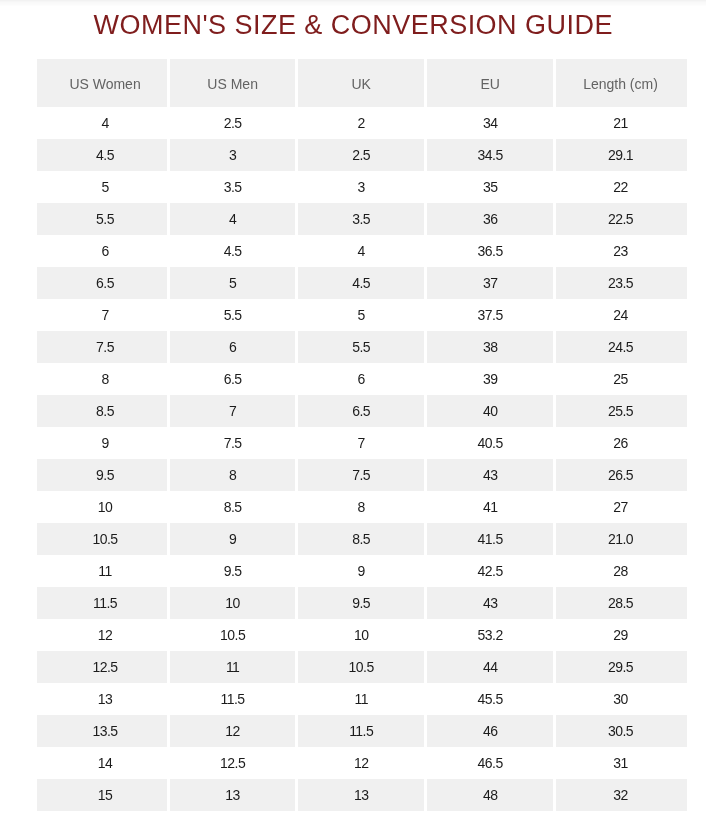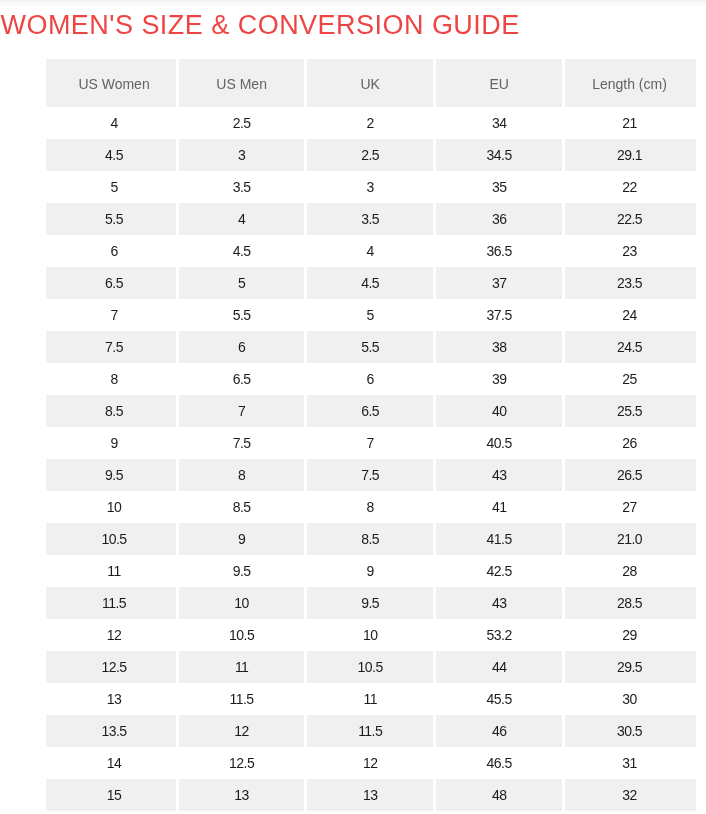--- a/index.html
+++ b/index.html
@@ -10,27 +10,27 @@
   .top-edge {
     position:absolute; left:0; top:0; width:706px; height:6px;
     background:linear-gradient(to bottom,
                #f2f2f2 0px,#f2f2f2 1px,#f6f6f6 1px,#f6f6f6 2px,
                #f9f9f9 2px,#f9f9f9 3px,#fafafa 3px,#fafafa 4px,
                #fbfbfb 4px,#fbfbfb 5px,#fdfdfd 5px,#fdfdfd 6px);
   }
 
   .page-title {
     position:absolute; left:0; top:13.4px; width:706px; margin:0;
-    white-space:nowrap;
+    text-align:center; white-space:nowrap;
     font-size:27px; font-weight:400; letter-spacing:0.47px; text-indent:0.47px;
-    line-height:24px; color:#ef4444;
+    line-height:24px; color:#7f1d1d;
   }
 
   .size-table {
-    position:absolute; left:46px; top:58.7px;
+    position:absolute; left:37px; top:58.7px;
     width:649.9px;
     border-collapse:separate; border-spacing:0;
     table-layout:fixed;
   }
   col.col-1 { width:133.2px; }
   col.col-2 { width:127.9px; }
   col.col-3 { width:129.2px; }
   col.col-4 { width:128.8px; }
   col.col-5 { width:130.8px; }
 

